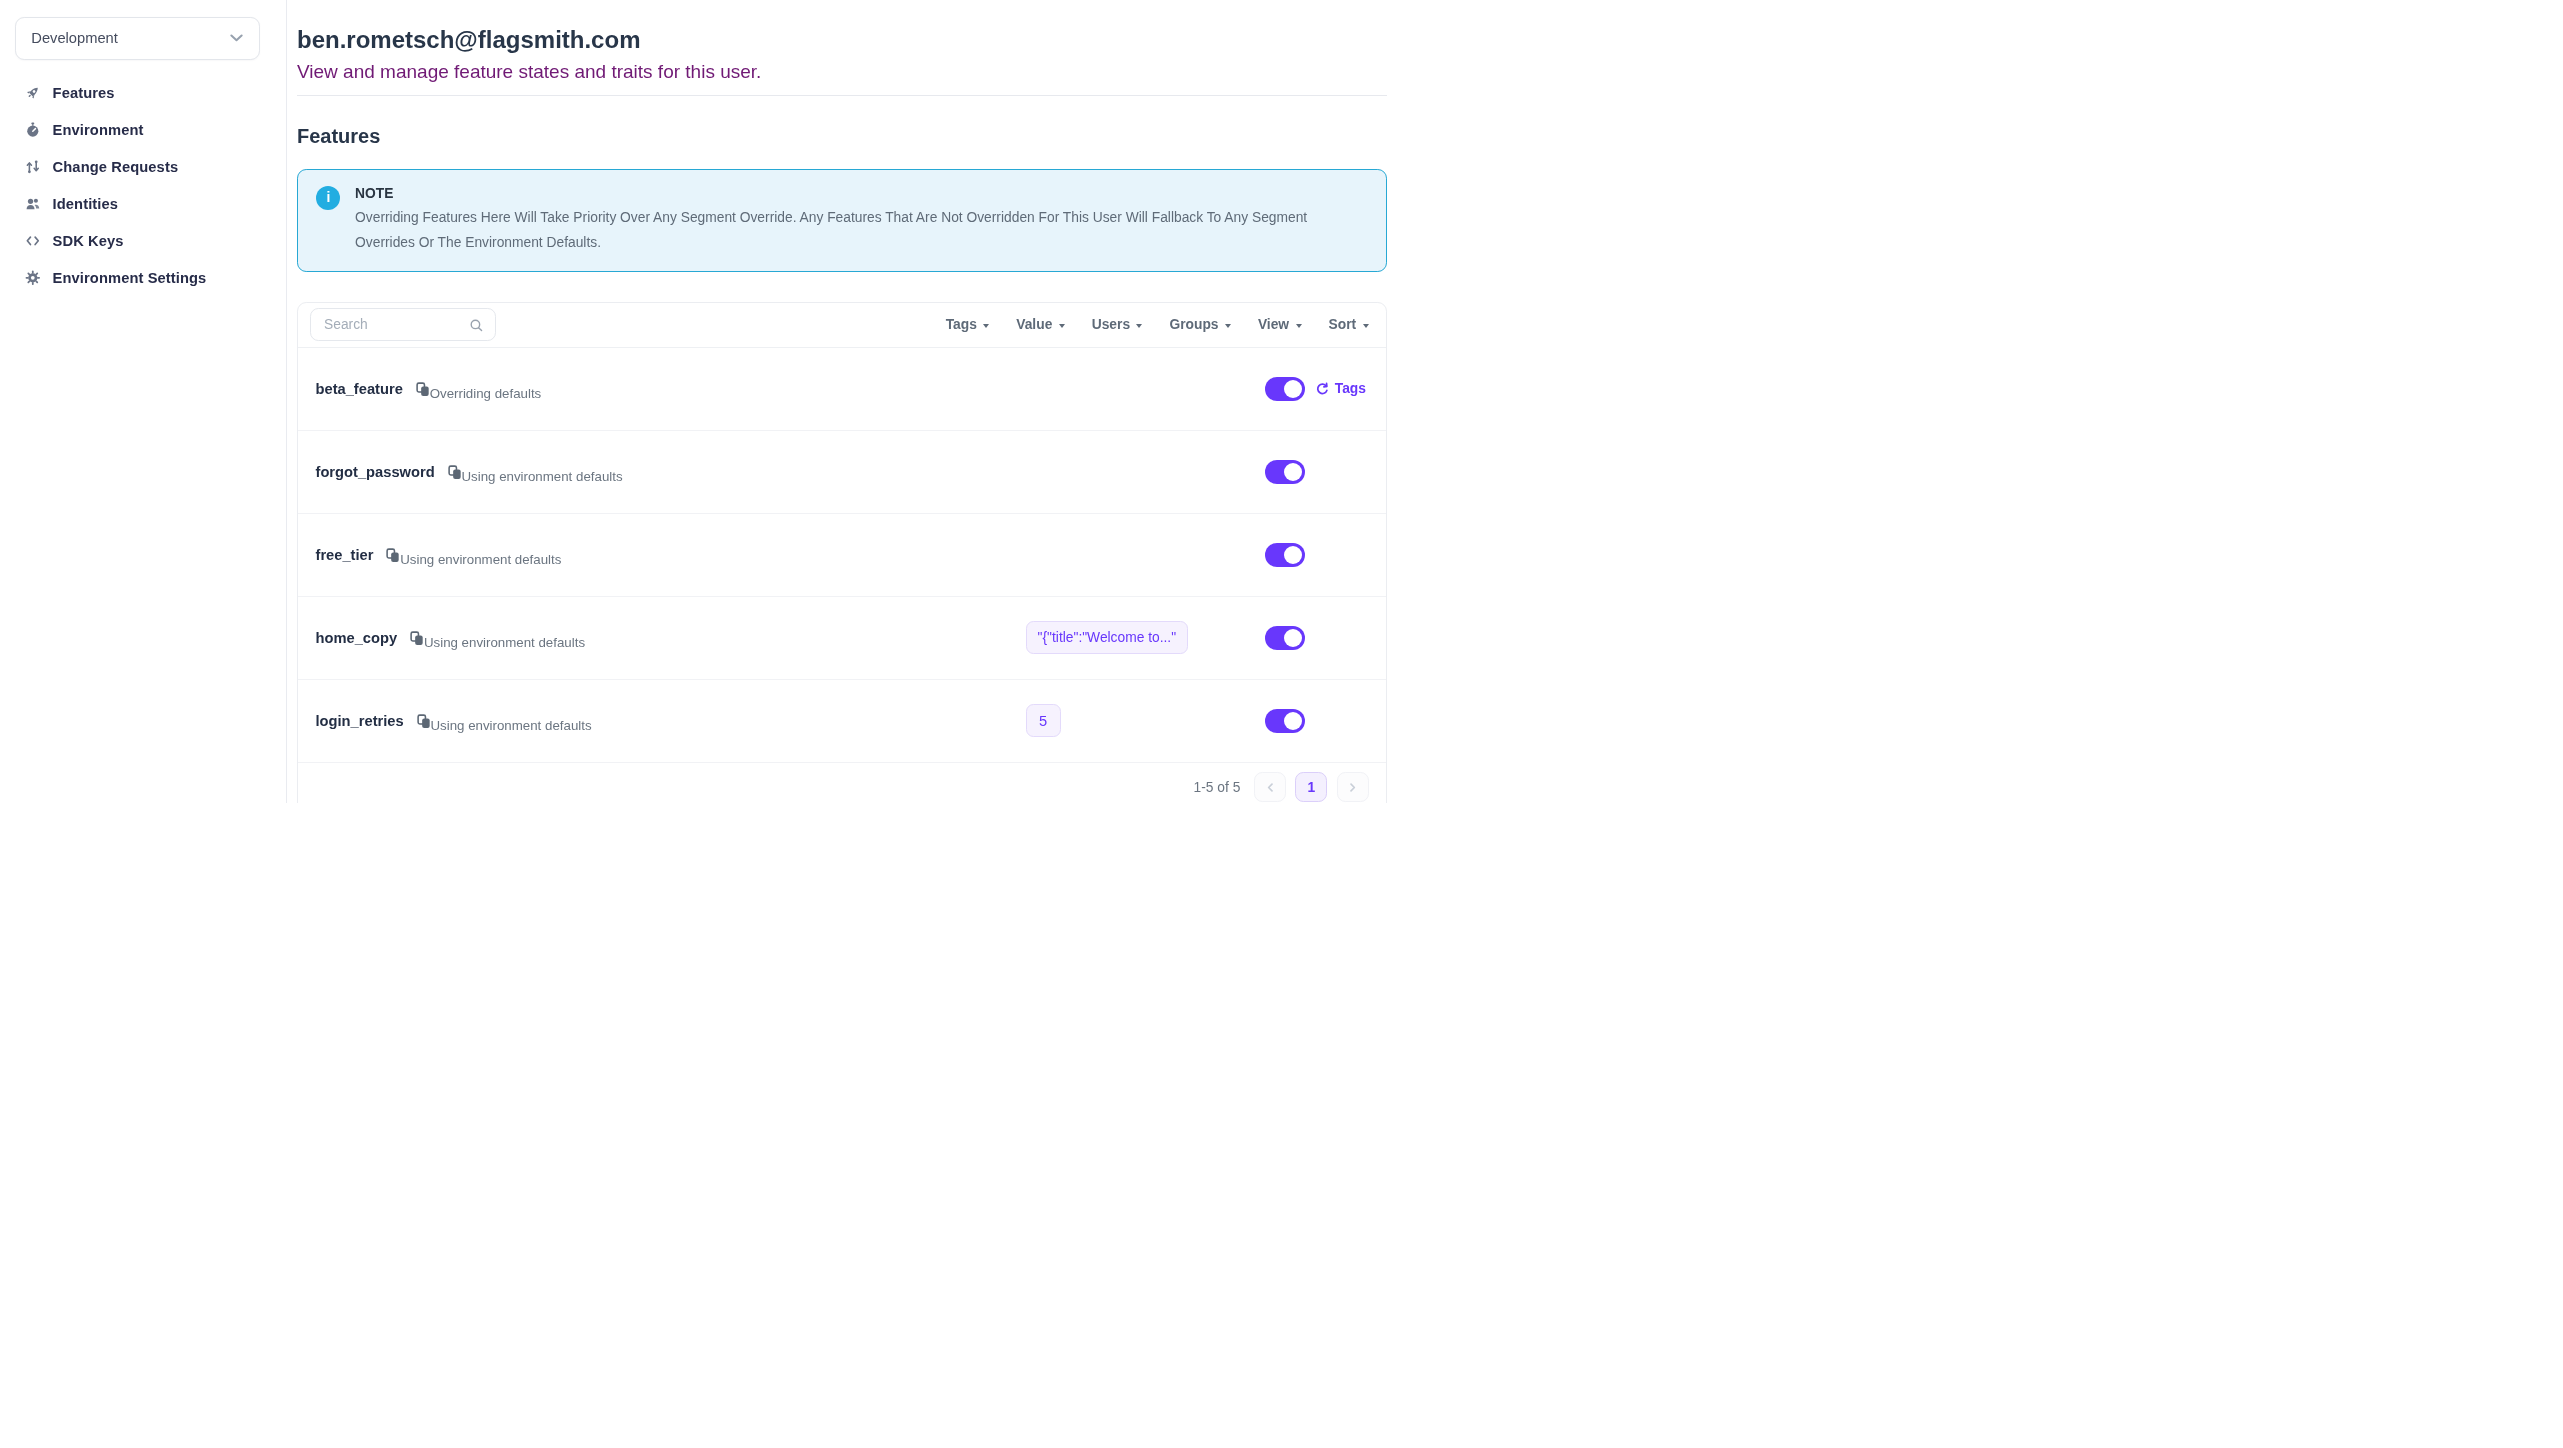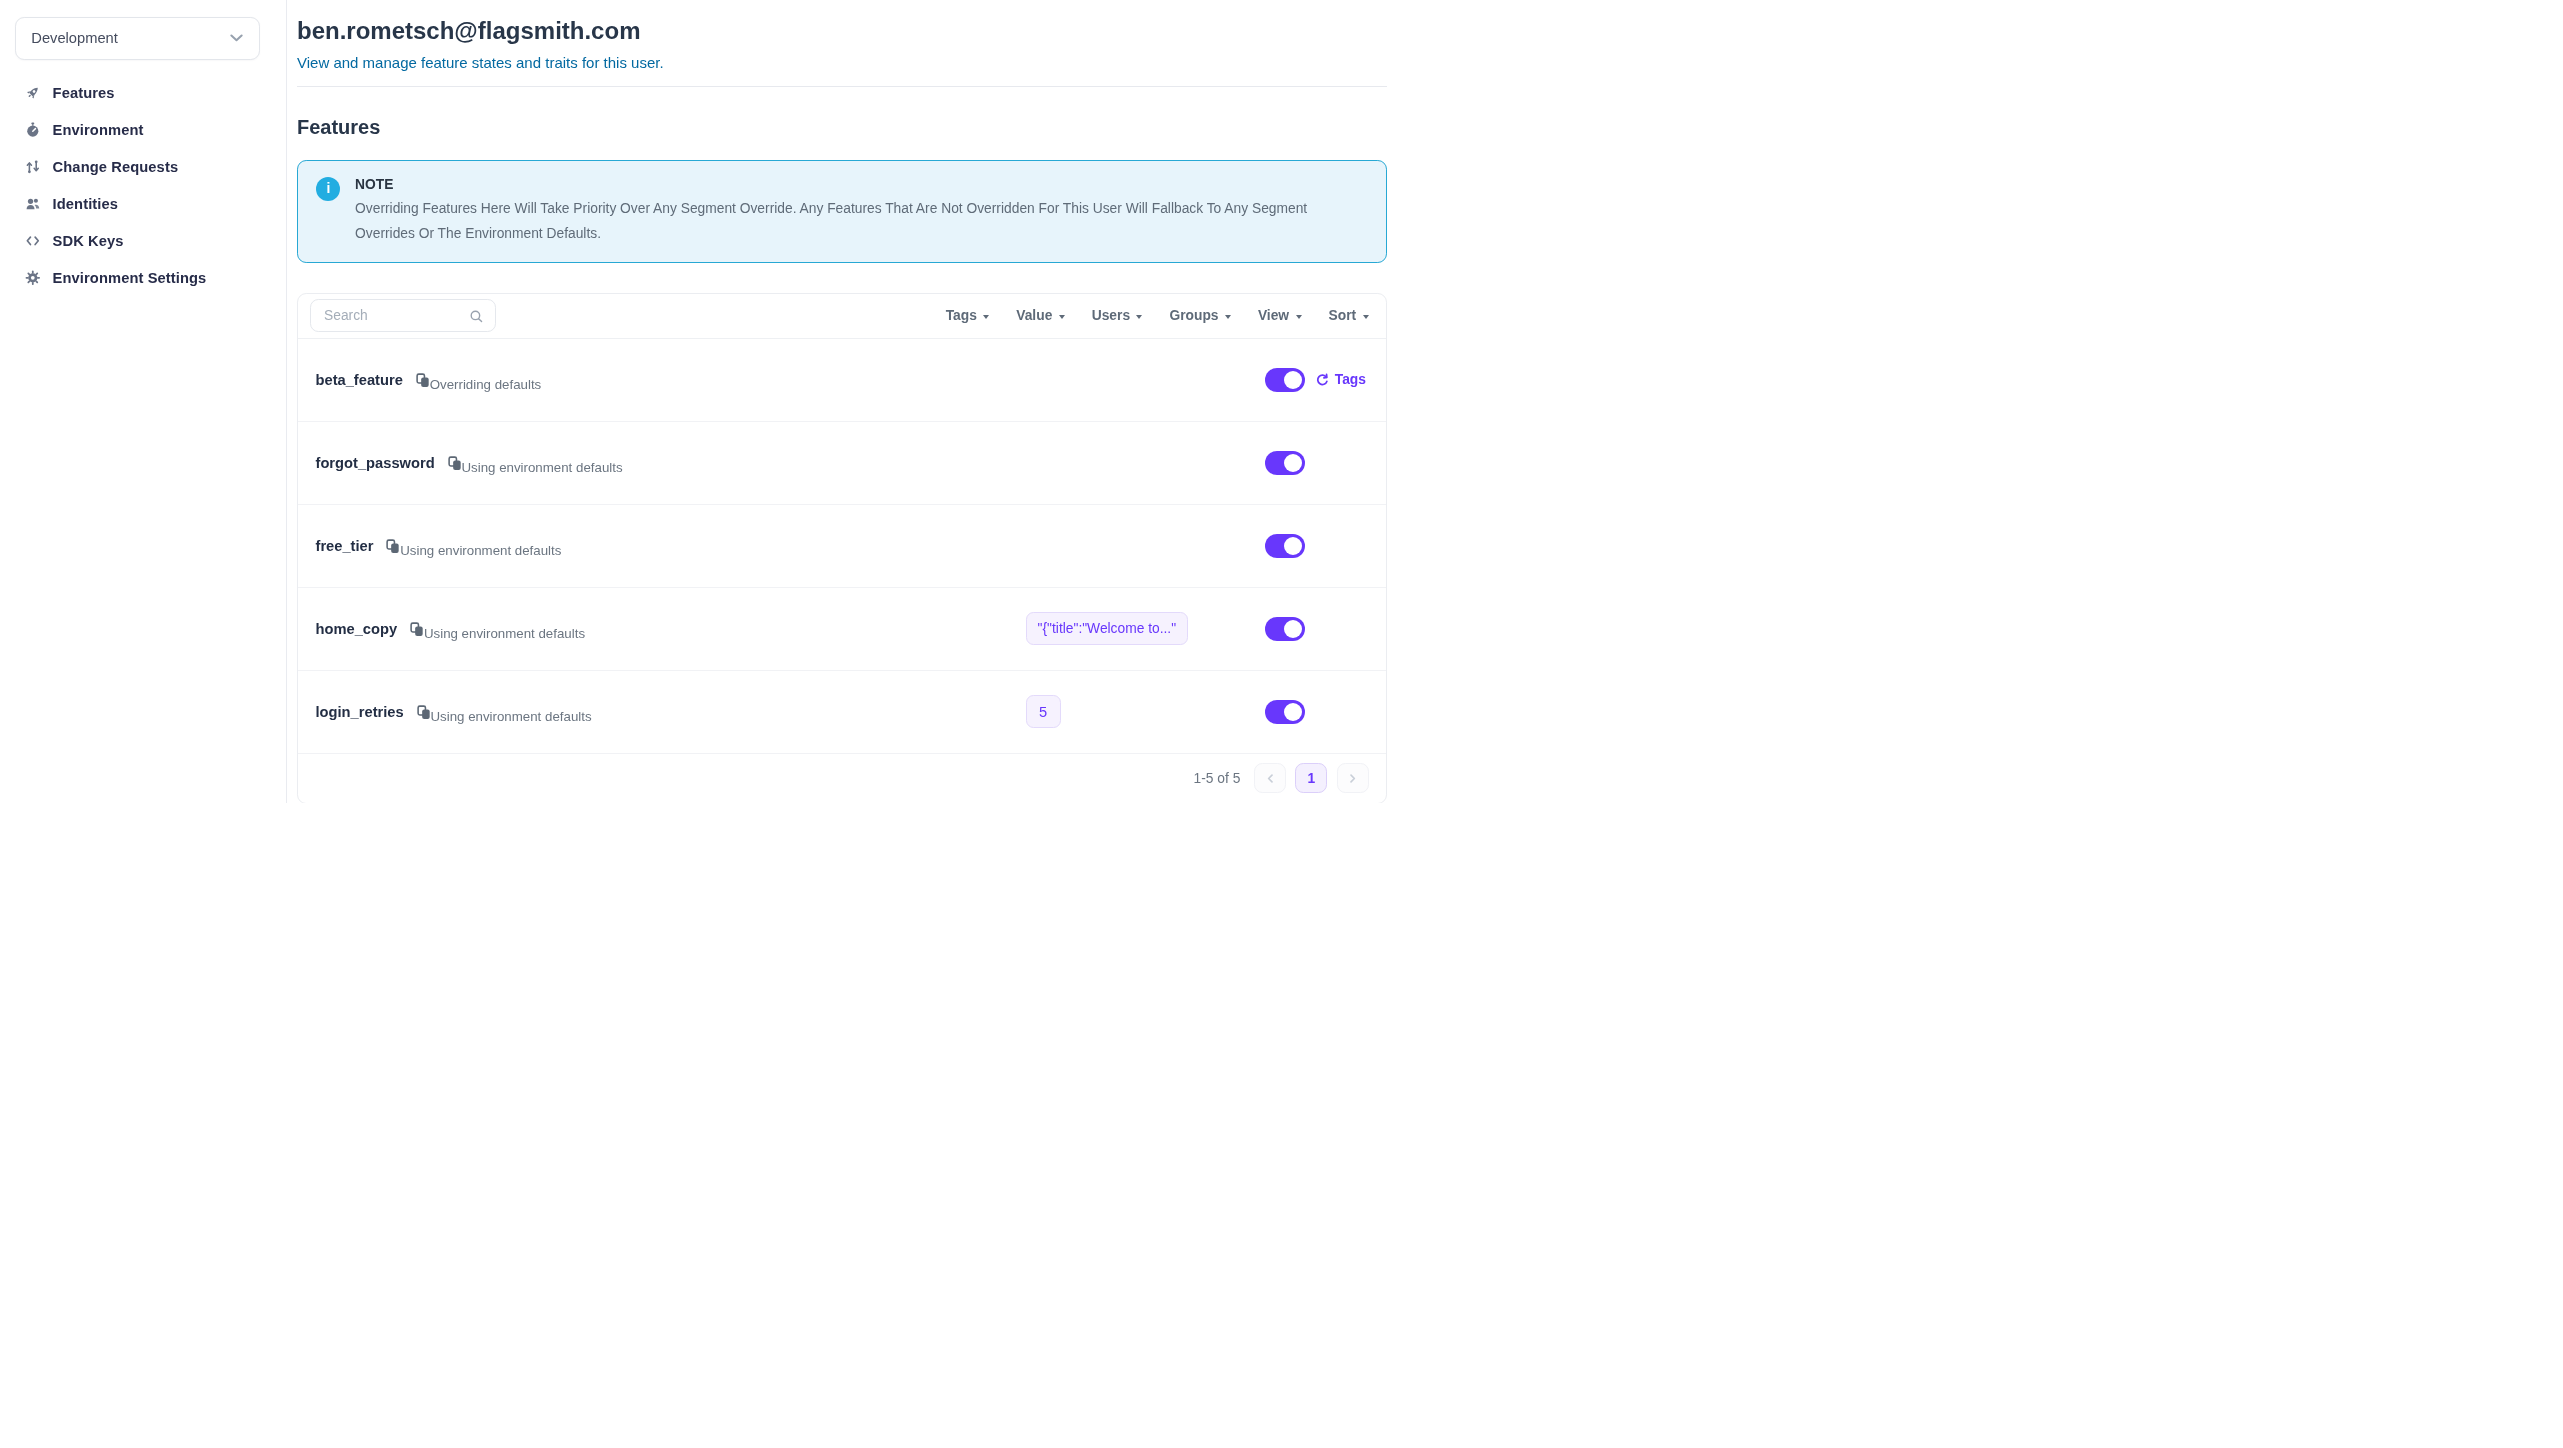--- a/index.html
+++ b/index.html
@@ -14,23 +14,23 @@
     padding:0 15.6px; cursor:pointer; box-shadow:0 0.9px 1.8px rgba(20,30,60,.03); }
   .env-selector .env-label { font-size:14.7px; color:#454c5e; }
   .env-selector svg { margin-left:auto; }
   .nav { margin-top:14.7px; }
   .nav-item { height:37px; display:flex; align-items:center; padding-left:25px; gap:12px; cursor:pointer; }
   .nav-icon { width:15.6px; height:15.6px; display:inline-flex; align-items:center; justify-content:center; flex:none; }
   .nav-icon svg { width:15.6px; height:15.6px; display:block; }
   .nav-label { font-size:14.7px; font-weight:600; color:#272c49; letter-spacing:0.1px; }
 
   
-  .main { position:absolute; left:297px; top:0; width:1090px; }
+  .main { position:absolute; left:297px; top:9px; width:1090px; }
   .page-title { margin-top:14.7px; font-size:24px; line-height:31px; font-weight:700; color:#283649; }
-  .page-subtitle { margin-top:8.3px; font-size:15px; line-height:18.4px; color:#0369a1; }
+  .page-subtitle { margin-top:8.3px; font-size:19px; line-height:18.4px; color:#701a75; }
   .top-divider { margin-top:13.8px; border:0; border-top:1.8px solid #e7e9ee; }
   .section-heading { margin-top:27px; font-size:20px; line-height:27.6px; font-weight:700; color:#283649; }
 
   
   .note { margin-top:18.4px; border:0.9px solid #27a8d4; background:#e7f4fb; border-radius:9.2px;
     padding:13.8px 18.4px 15.6px 18.4px; display:flex; gap:14.7px; }
   .note-icon { width:24px; height:24px; border-radius:50%; background:#22ade1; color:#fff;
     font-size:13.8px; font-weight:700; display:flex; align-items:center; justify-content:center; flex:none; margin-top:1.8px; }
   .note-label { font-size:13.8px; font-weight:700; color:#2a3542; margin-top:1.8px; }
   .note-body { margin-top:4.6px; font-size:13.8px; line-height:25px; color:#5f6b78; max-width:997px; }

